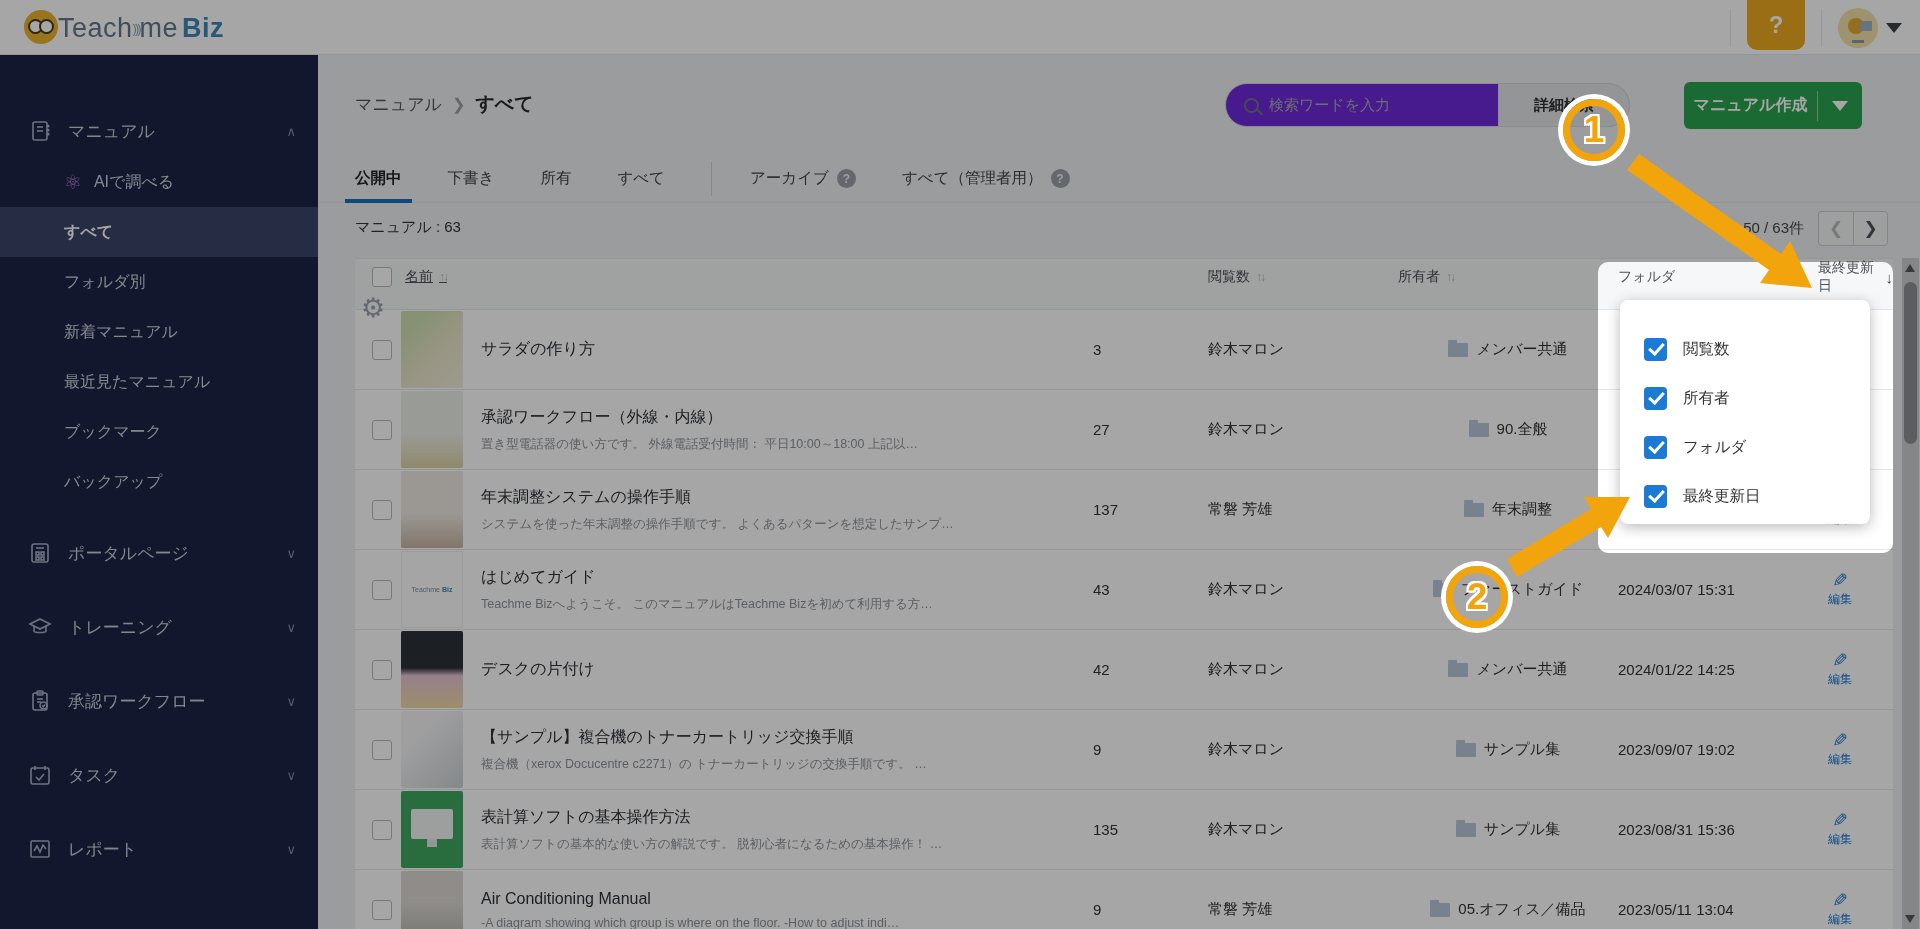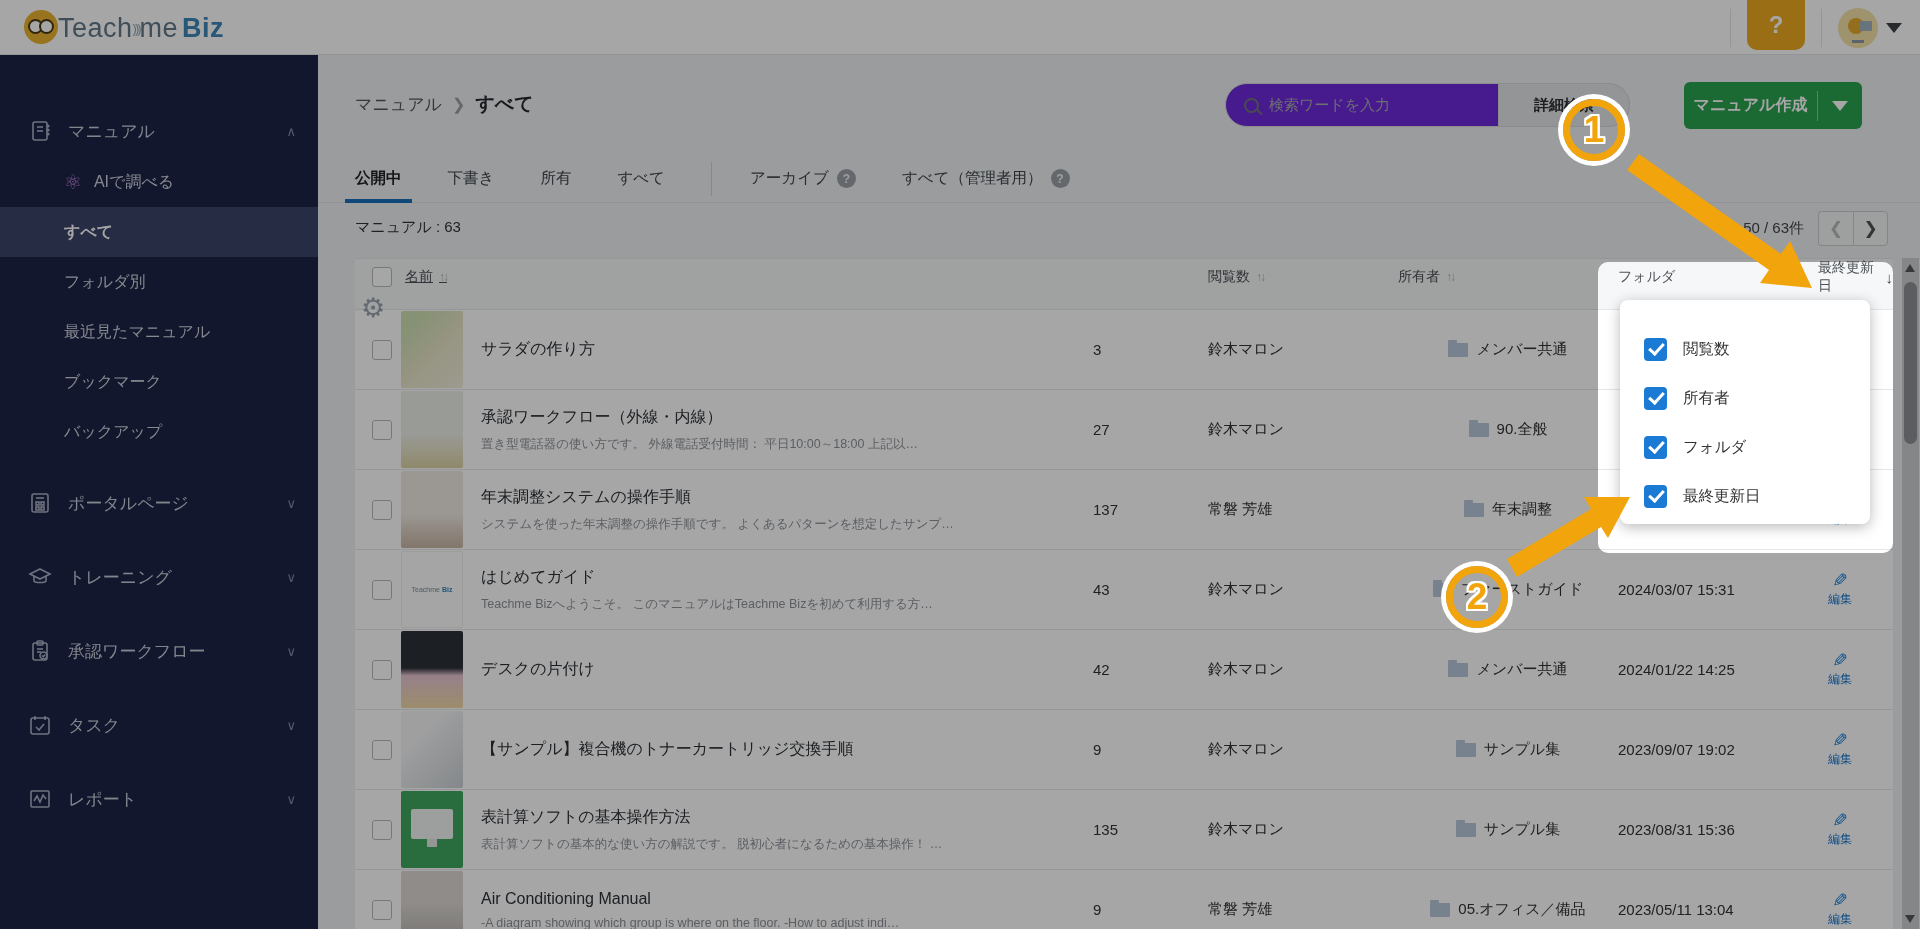--- a/index.html
+++ b/index.html
@@ -167,20 +167,23 @@
     <span class="ai-icon">⚛</span>
     <span>AIで調べる</span>
   </div>
   <div class="side-sub active">
     <span>すべて</span>
   </div>
   <div class="side-sub">
     <span>フォルダ別</span>
   </div>
   <div class="side-sub">
+    <span>新着マニュアル</span>
+  </div>
+  <div class="side-sub">
     <span>最近見たマニュアル</span>
   </div>
   <div class="side-sub">
     <span>ブックマーク</span>
   </div>
   <div class="side-sub">
     <span>バックアップ</span>
   </div>
   <div class="side-gap"></div>
   <div class="side-item">
@@ -429,20 +432,21 @@
           <span class="pencil">✎</span>
           <span class="edit-lbl">編集</span>
         </span>
     </div>
 
     <div class="trow">
       <span class="cb"></span>
       <span class="thumb t6"></span>
       <span class="cell-title">
           <div class="m-title">【サンプル】複合機のトナーカートリッジ交換手順</div>
+          <div class="m-desc">複合機（xerox Docucentre c2271）の トナーカートリッジの交換手順です。 …</div>
         </span>
       <span class="cell-plain">9</span>
       <span class="cell-plain">鈴木マロン</span>
       <span class="cell-folder">
           <span class="folder-ic"></span>
           <span>サンプル集</span>
         </span>
       <span class="cell-plain">2023/09/07 19:02</span>
       <span class="cell-edit">
           <span class="pencil">✎</span>

